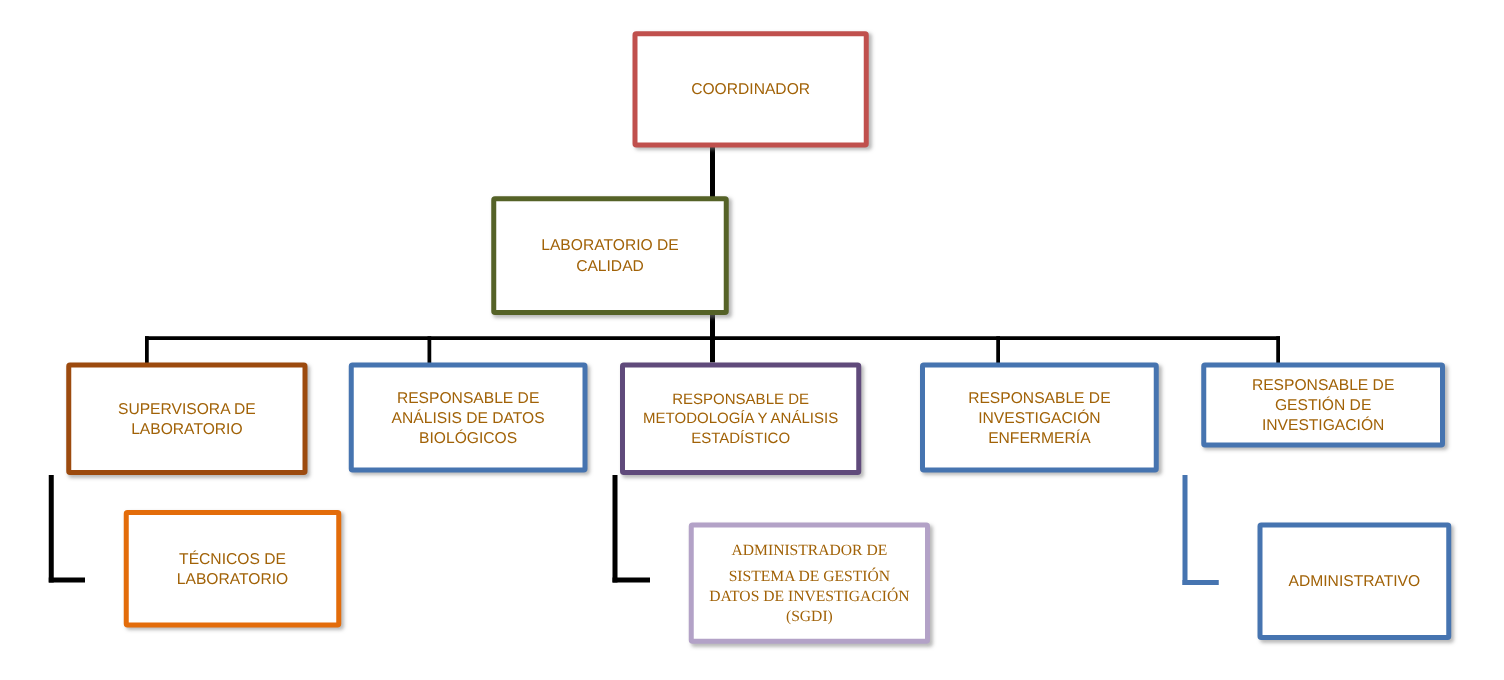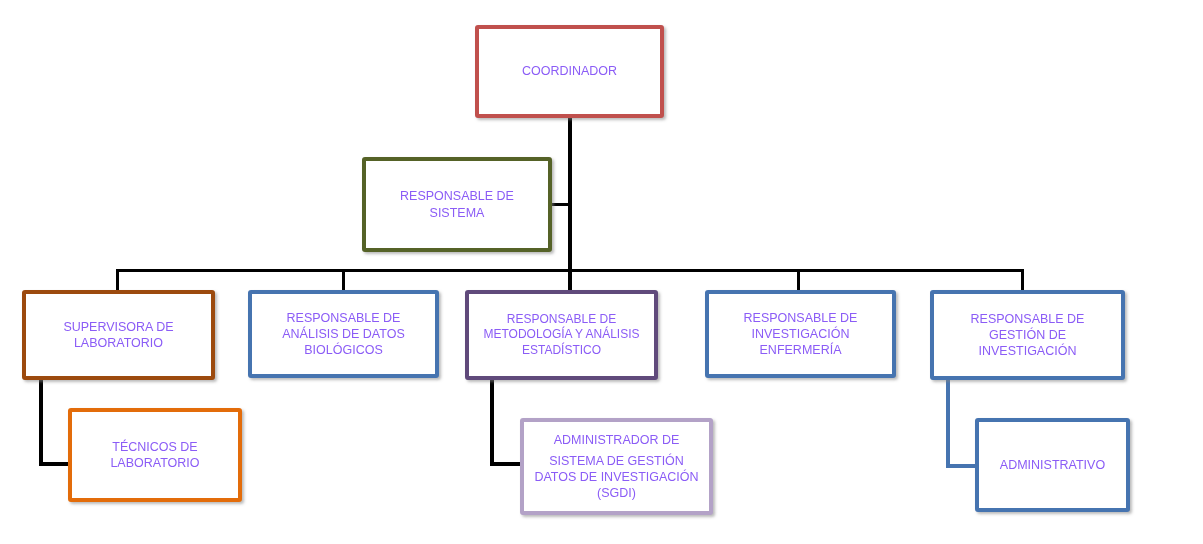--- a/index.html
+++ b/index.html
@@ -18,37 +18,38 @@
     border: 4px solid #000;
     border-radius: 3px;
     box-shadow: 2px 2px 3px rgba(130,130,130,0.55);
     display: flex;
     flex-direction: column;
     align-items: center;
     justify-content: center;
     text-align: center;
     font-size: 12.5px;
     line-height: 1.3;
-    color: #8b5cf6;
+    color: #a16207;
     padding: 4px 10px;
     z-index: 2;
+    margin-left: 31px;
   }
   .node .lbl { width: 100%; }
   .connector { position: absolute; z-index: 1; }
 
   
   #coordinador    { left: 475px; top: 25px;  width: 189px; height: 93px; }
   #calidad        { left: 362px; top: 157px; width: 190px; height: 95px; }
   #supervisora    { left: 22px;  top: 290px; width: 193px; height: 90px; }
   #biologicos     { left: 248px; top: 290px; width: 191px; height: 88px; }
   #metodologia    { left: 465px; top: 290px; width: 193px; height: 90px; font-size: 12px; }
   #enfermeria     { left: 705px; top: 290px; width: 191px; height: 88px; }
-  #gestion        { left: 930px; top: 290px; width: 195px; height: 90px; }
+  #gestion        { left: 930px; top: 290px; width: 195px; height: 68px; }
   #tecnicos       { left: 68px;  top: 408px; width: 174px; height: 94px; }
-  #sgdi           { left: 520px; top: 418px; width: 193px; height: 97px; }
+  #sgdi           { left: 520px; top: 418px; width: 193px; height: 97px; font-family: Liberation Serif, serif; }
   #sgdi .lbl + .lbl { margin-top: 5px; }
   #administrativo { left: 975px; top: 418px; width: 155px; height: 94px; }
 
   
   #c-main-vert    { left: 568px; top: 117px; width: 4px;   height: 173px; }
   #c-calidad-stub { left: 552px; top: 203px; width: 17px;  height: 3px; }
   #c-trunk        { left: 116px; top: 269px; width: 908px; height: 3px; }
   #c-stub-sup     { left: 116px; top: 269px; width: 3px;   height: 22px; }
   #c-stub-bio     { left: 342px; top: 269px; width: 3px;   height: 22px; }
   #c-stub-enf     { left: 797px; top: 269px; width: 3px;   height: 22px; }
@@ -77,21 +78,21 @@
   <div class="connector" id="c-met-vert" style="background-color: rgb(0, 0, 0);"></div>
   <div class="connector" id="c-met-horiz" style="background-color: rgb(0, 0, 0);"></div>
   <div class="connector" id="c-ges-vert" style="background-color: rgb(70, 116, 176);"></div>
   <div class="connector" id="c-ges-horiz" style="background-color: rgb(70, 116, 176);"></div>
 
   <div class="node" id="coordinador" style="border-color: rgb(192, 80, 77);">
     <div class="lbl">COORDINADOR</div>
   </div>
 
   <div class="node" id="calidad" style="border-color: rgb(85, 98, 39);">
-    <div class="lbl">RESPONSABLE DE SISTEMA</div>
+    <div class="lbl">LABORATORIO DE CALIDAD</div>
   </div>
 
   <div class="node" id="supervisora" style="border-color: rgb(156, 74, 14);">
     <div class="lbl">SUPERVISORA DE LABORATORIO</div>
   </div>
 
   <div class="node" id="biologicos" style="border-color: rgb(70, 116, 176);">
     <div class="lbl">RESPONSABLE DE ANÁLISIS DE DATOS BIOLÓGICOS</div>
   </div>
 

